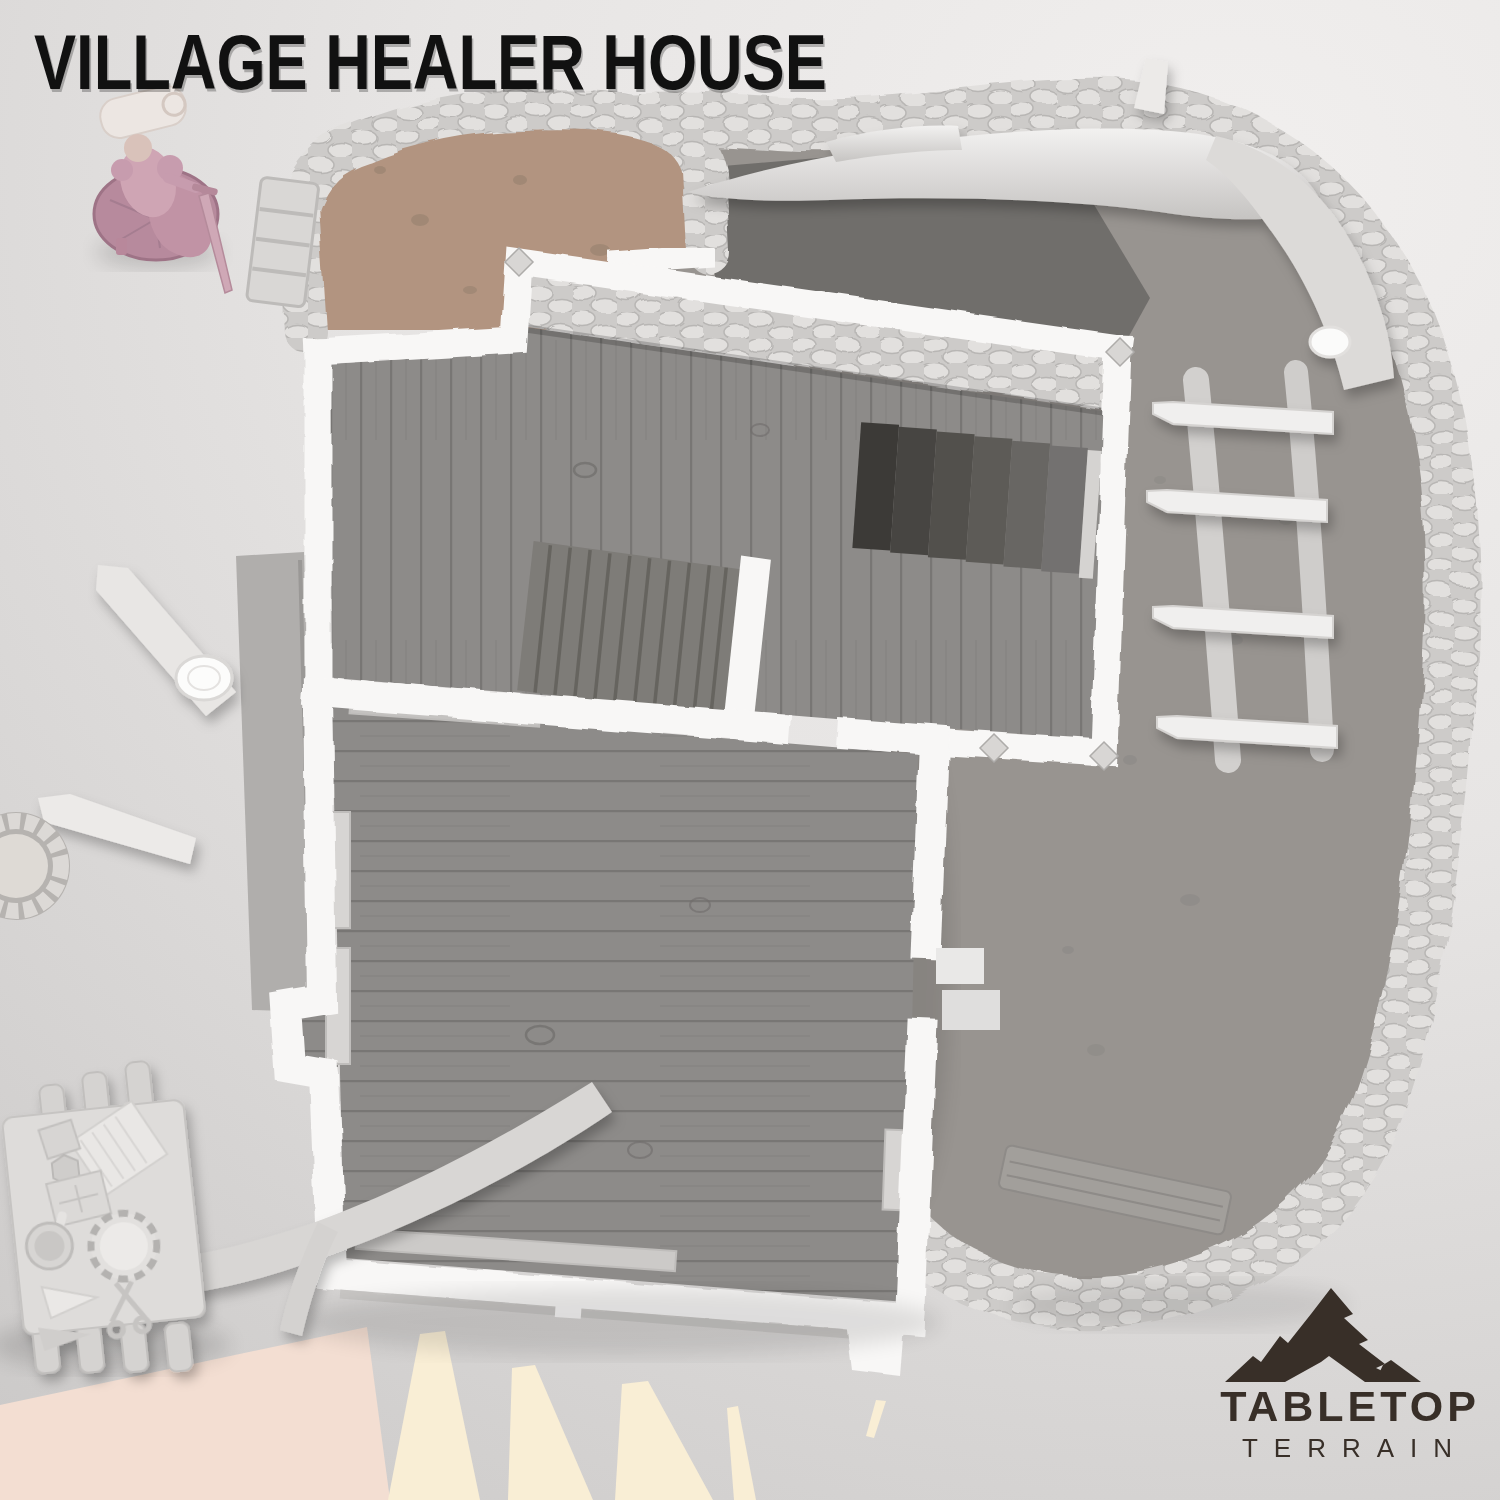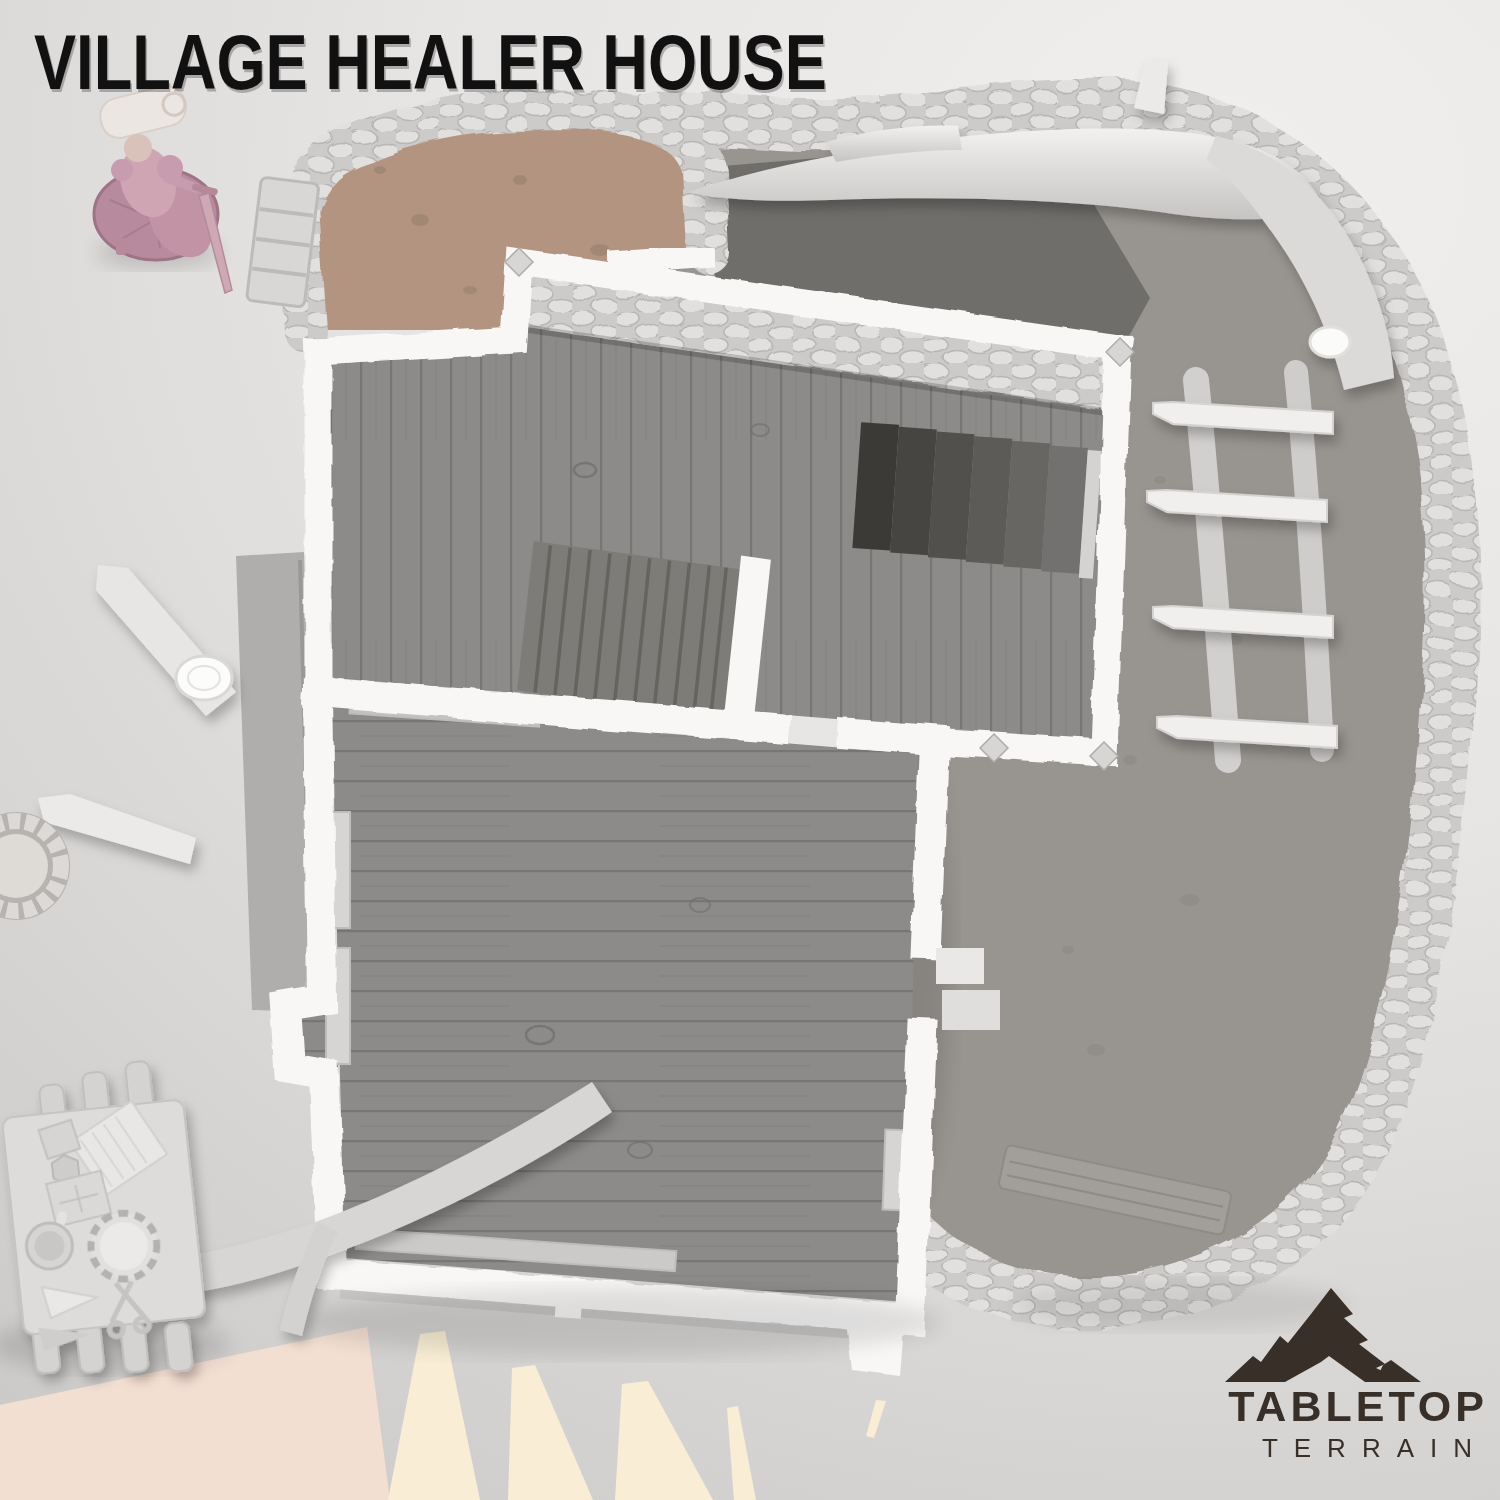--- a/index.html
+++ b/index.html
@@ -16,21 +16,21 @@
   .scene{position:absolute;left:0;top:0;}
   .title{
     position:absolute;left:34px;top:18px;margin:0;
     font-size:77px;font-weight:bold;letter-spacing:0px;
     color:var(--title-text,#111);
     transform:scaleX(.82);transform-origin:left top;
     white-space:nowrap;text-shadow:2px 3px 0 rgba(0,0,0,.25);
   }
   .logo{
     position:absolute;left:1212px;top:1282px;width:276px;
-    color:var(--logo-color,#382f28);text-align:right;
+    color:var(--logo-color,#382f28);text-align:center;
   }
   .logo svg{display:block;margin:0 auto;}
   .logo-top{
     font-size:43px;font-weight:bold;letter-spacing:4px;
     line-height:1.05;margin-top:2px;white-space:nowrap;
   }
   .logo-bottom{
     font-size:26px;font-weight:normal;letter-spacing:16px;
     margin-top:4px;padding-left:10px;white-space:nowrap;
   }

